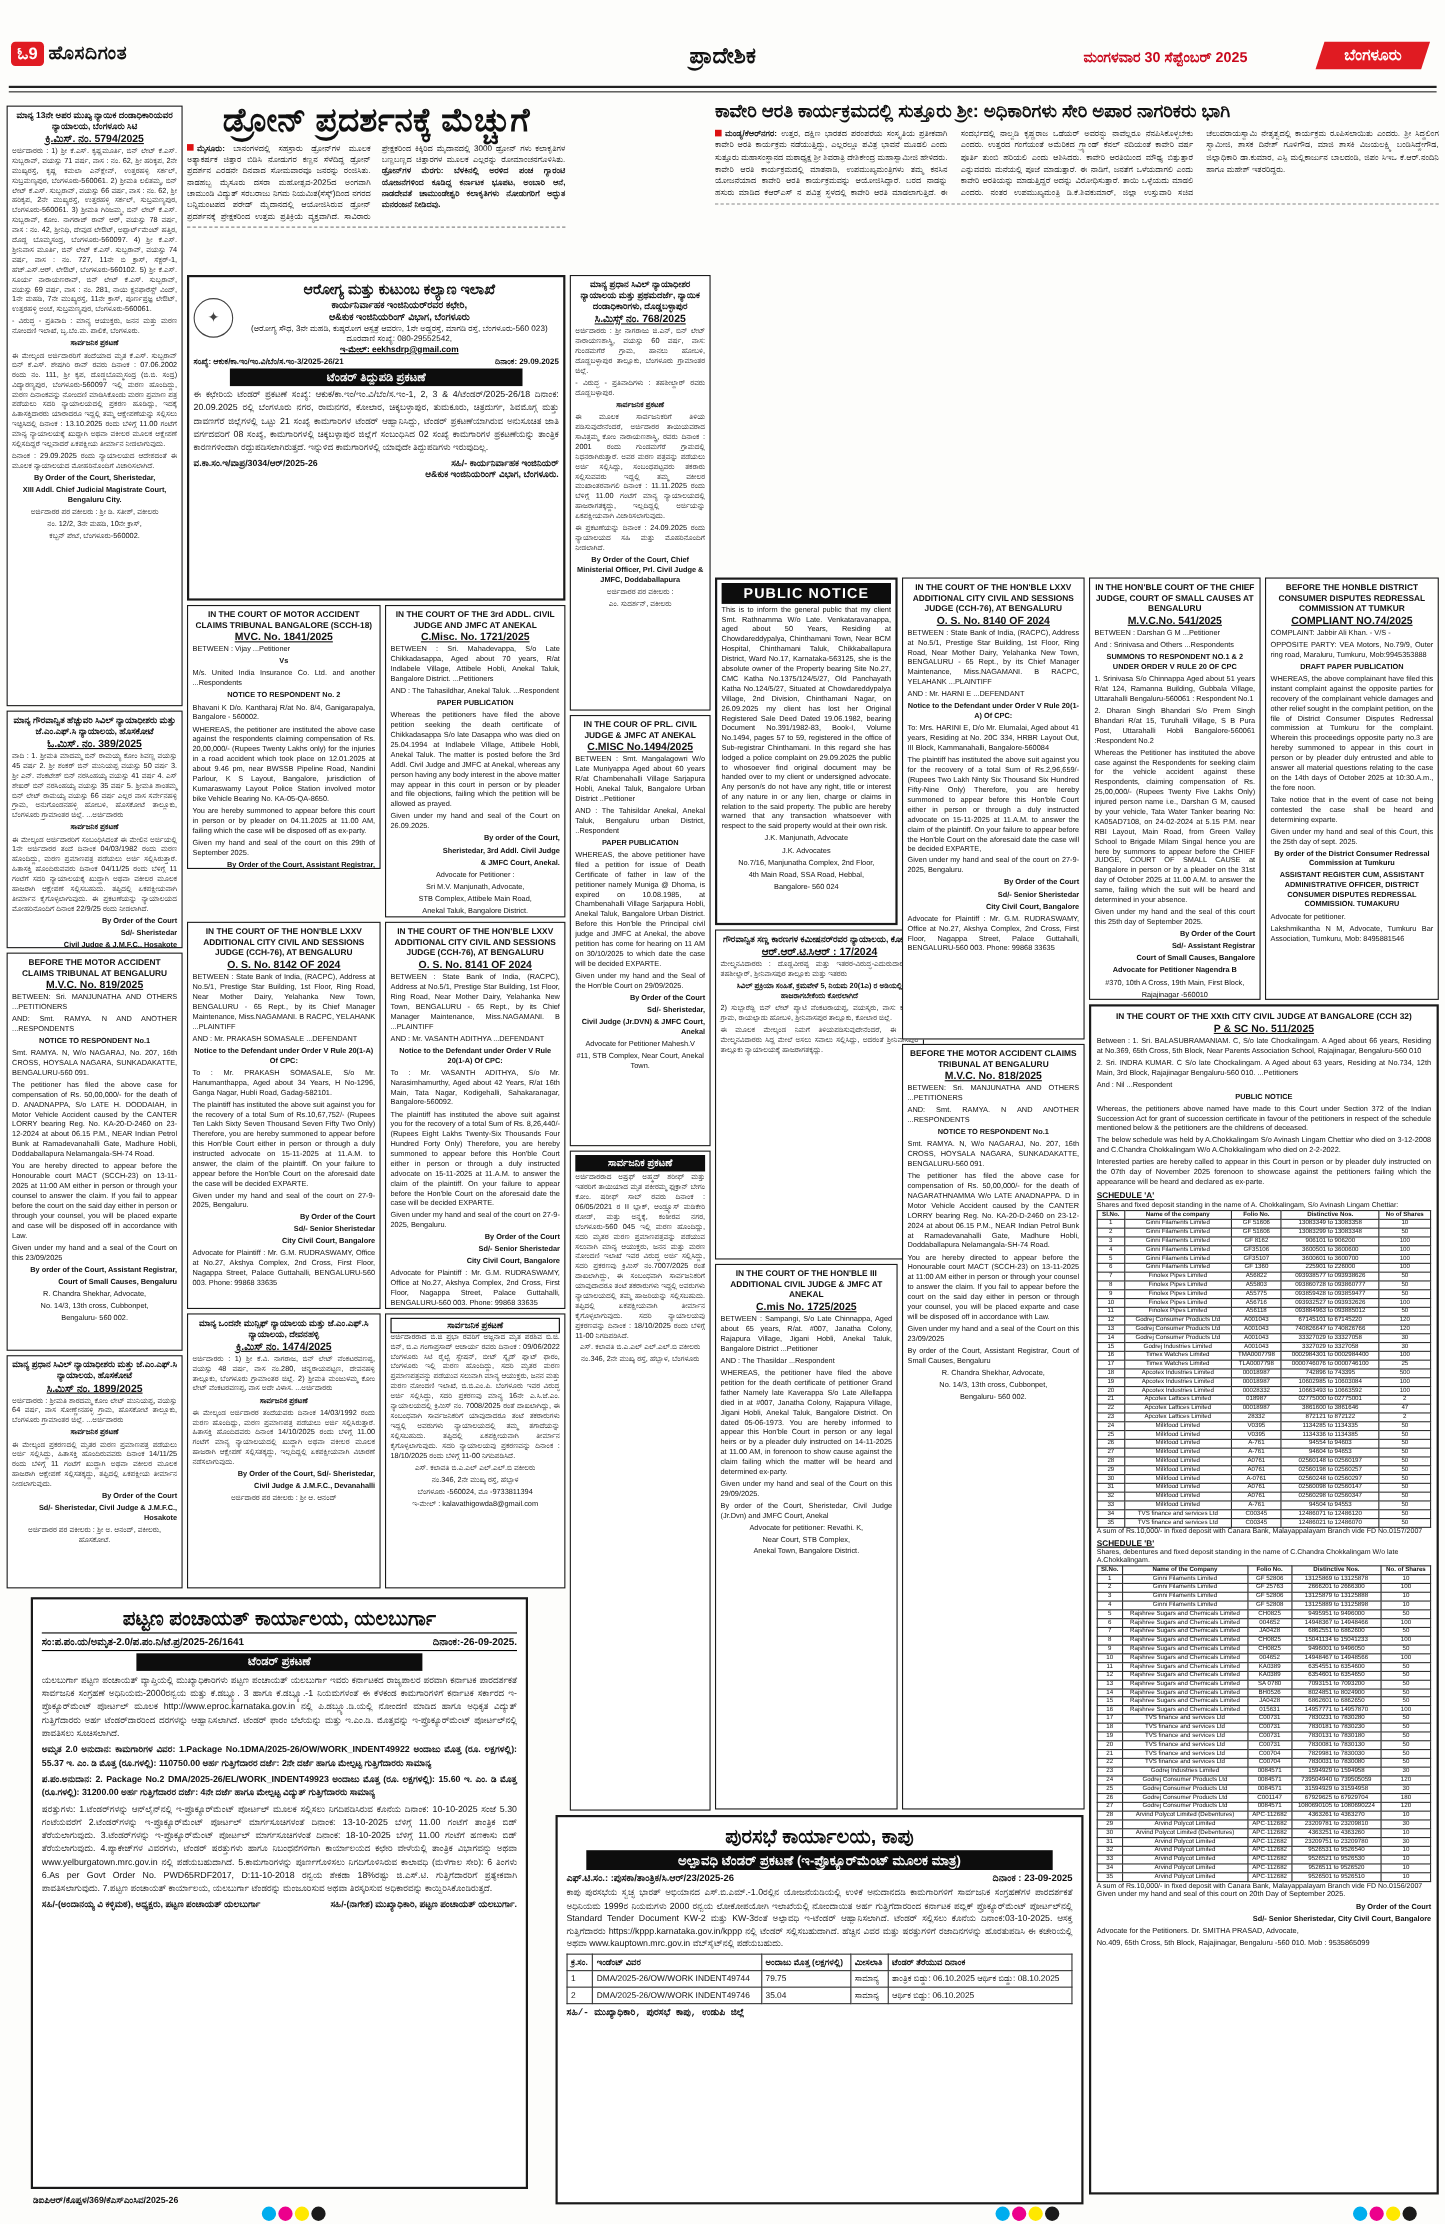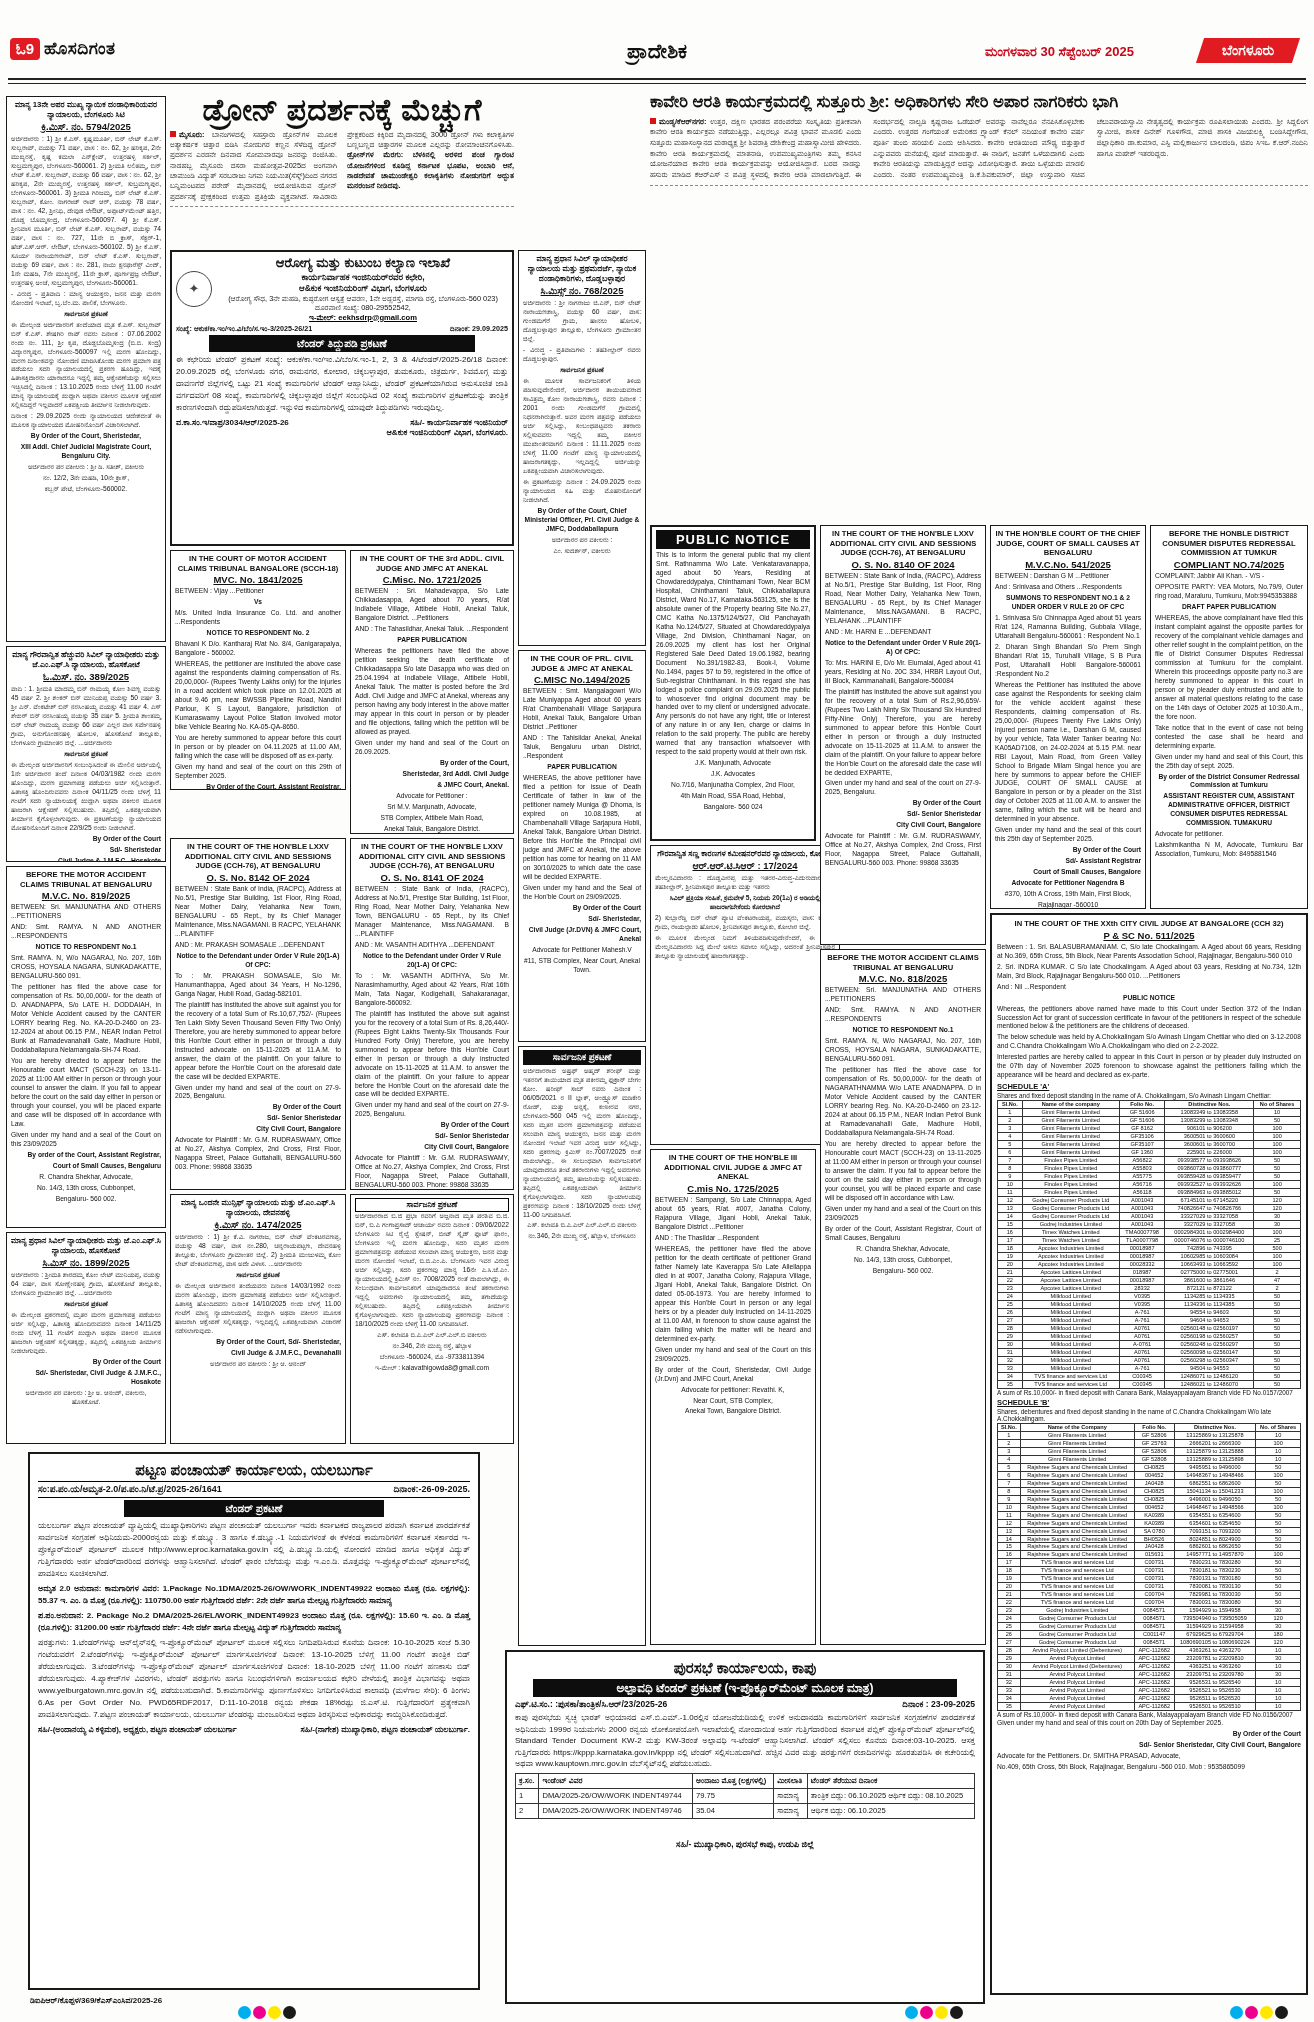--- a/index.html
+++ b/index.html
@@ -41,21 +41,21 @@
   #kaveri h1{margin:6px 0 0;font-size:44px;line-height:1.0;flex:1;}
   .photo{width:268px;height:128px;background:
      radial-gradient(circle at 30% 70%, #6b6257 0 8%, transparent 9%),
      radial-gradient(circle at 55% 60%, #857a6a 0 6%, transparent 7%),
      radial-gradient(circle at 75% 40%, #4a443c 0 10%, transparent 11%),
      linear-gradient(180deg,#2c2a33 0%,#4d4339 55%,#1f1d22 100%);
      border:1px solid #555;flex:none;}
   #kaveri .cols3{column-count:3;column-gap:12px;font-size:7.4px;line-height:1.42;text-align:justify;margin-top:6px;}
   #kaveri .sep{border-bottom:1px dashed #888;margin-top:5px;}
   
-  .tender-title{text-align:center;font-weight:bold;font-size:15px;margin:2px 0;}
+  .tender-title{text-align:center;font-weight:bold;font-size:18px;margin:2px 0;}
   .tbar{margin:2px auto;padding:2px 0;font-size:10.5px;width:80%;}
   .tbody p{font-size:8px;line-height:1.5;text-align:justify;margin:3px 0;}
   .tsig{display:flex;justify-content:space-between;font-size:8px;font-weight:bold;margin-top:4px;}
   table.mini{width:100%;border-collapse:collapse;font-size:5.6px;line-height:1.25;}
   table.mini th,table.mini td{border:0.8px solid #333;padding:0 2px;text-align:center;}
   table.mini th{font-weight:bold;}
   table.kaapu{width:100%;border-collapse:collapse;font-size:7.6px;}
   table.kaapu th,table.kaapu td{border:1px solid #333;padding:2px 3px;text-align:left;vertical-align:top;}
   .schedhead{text-align:left;font-weight:bold;font-size:7.5px;text-decoration:underline;margin:2px 0 1px;}
   .schednote{font-size:6.4px;text-align:left;margin-bottom:1px;}
@@ -1015,21 +1015,21 @@
           </tr>
           <tr>
             <td>2</td>
             <td>DMA/2025-26/OW/WORK INDENT49746</td>
             <td>35.04</td>
             <td>ಸಾಮಾನ್ಯ</td>
             <td>ಆರ್ಥಿಕ ಬಿಡ್ಡು: 06.10.2025</td>
           </tr>
         </tbody>
       </table>
-    <div style="text-align:center;font-weight:bold;font-size:8.4px;margin-top:20px;">ಸಹಿ/- ಮುಖ್ಯಾಧಿಕಾರಿ, ಪುರಸಭೆ ಕಾಪು, ಉಡುಪಿ ಜಿಲ್ಲೆ</div>
+    <div style="text-align:left;font-weight:bold;font-size:8.4px;margin-top:3px;font-family:Liberation Mono, monospace;">ಸಹಿ/- ಮುಖ್ಯಾಧಿಕಾರಿ, ಪುರಸಭೆ ಕಾಪು, ಉಡುಪಿ ಜಿಲ್ಲೆ</div>
   </div>
 
   <div class="regdots" style="left:238px;top:2006px;">
       <i style="background: rgb(0, 173, 238);"></i>
       <i style="background: rgb(236, 0, 140);"></i>
       <i style="background: rgb(255, 232, 0);"></i>
       <i style="background: rgb(26, 26, 26);"></i>
     </div>
   <div class="regdots" style="left:905px;top:2006px;">
       <i style="background: rgb(0, 173, 238);"></i>

